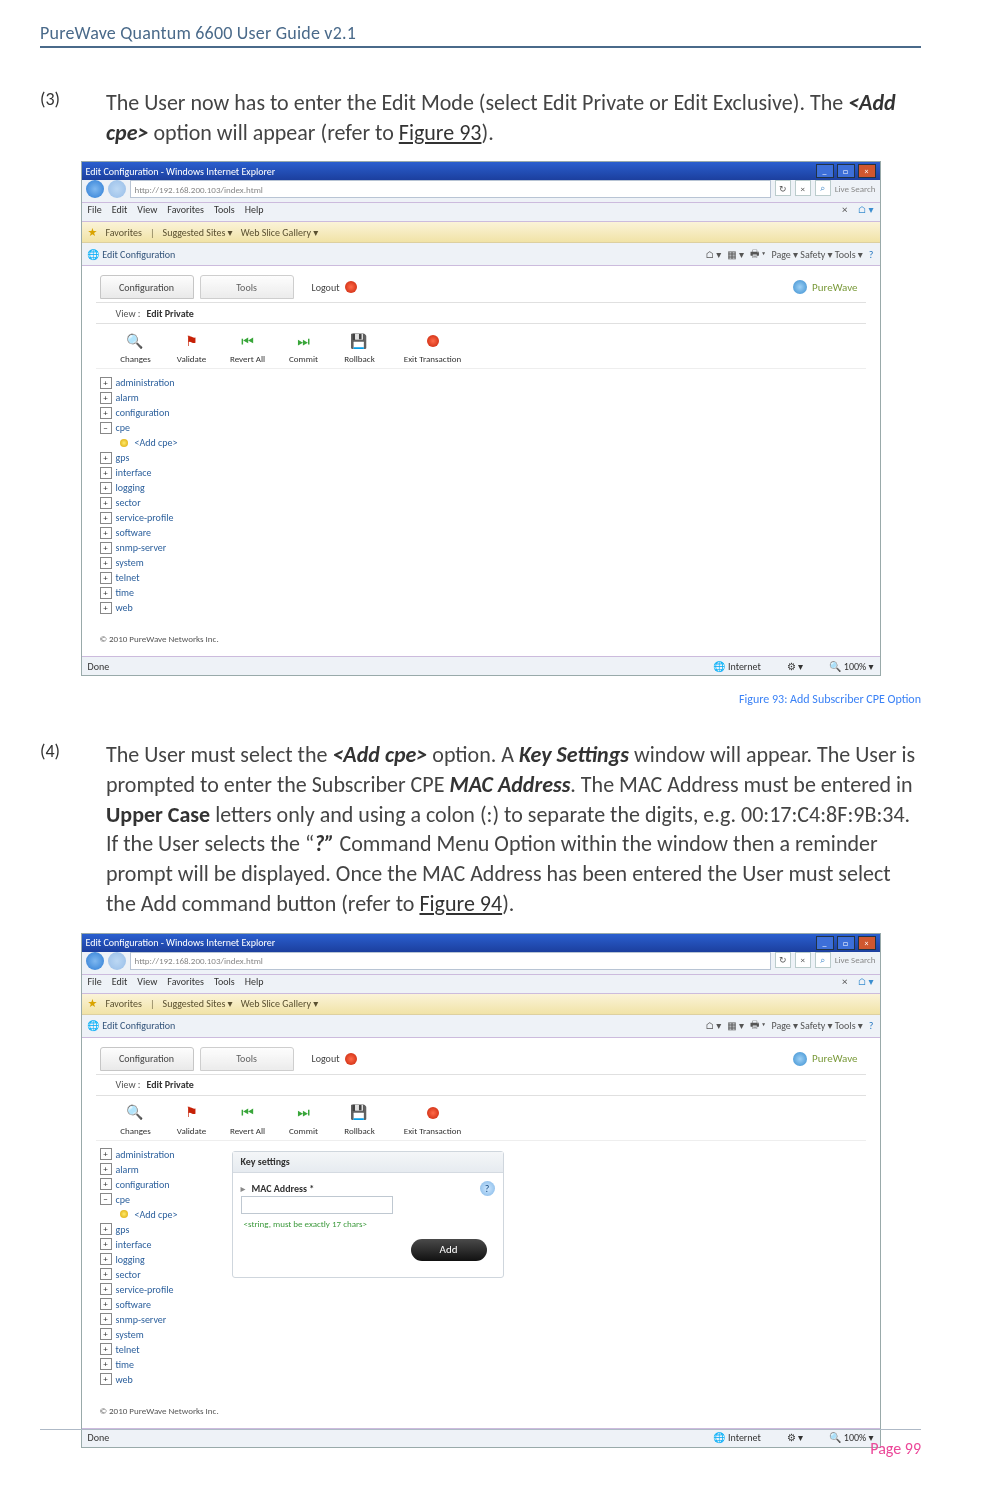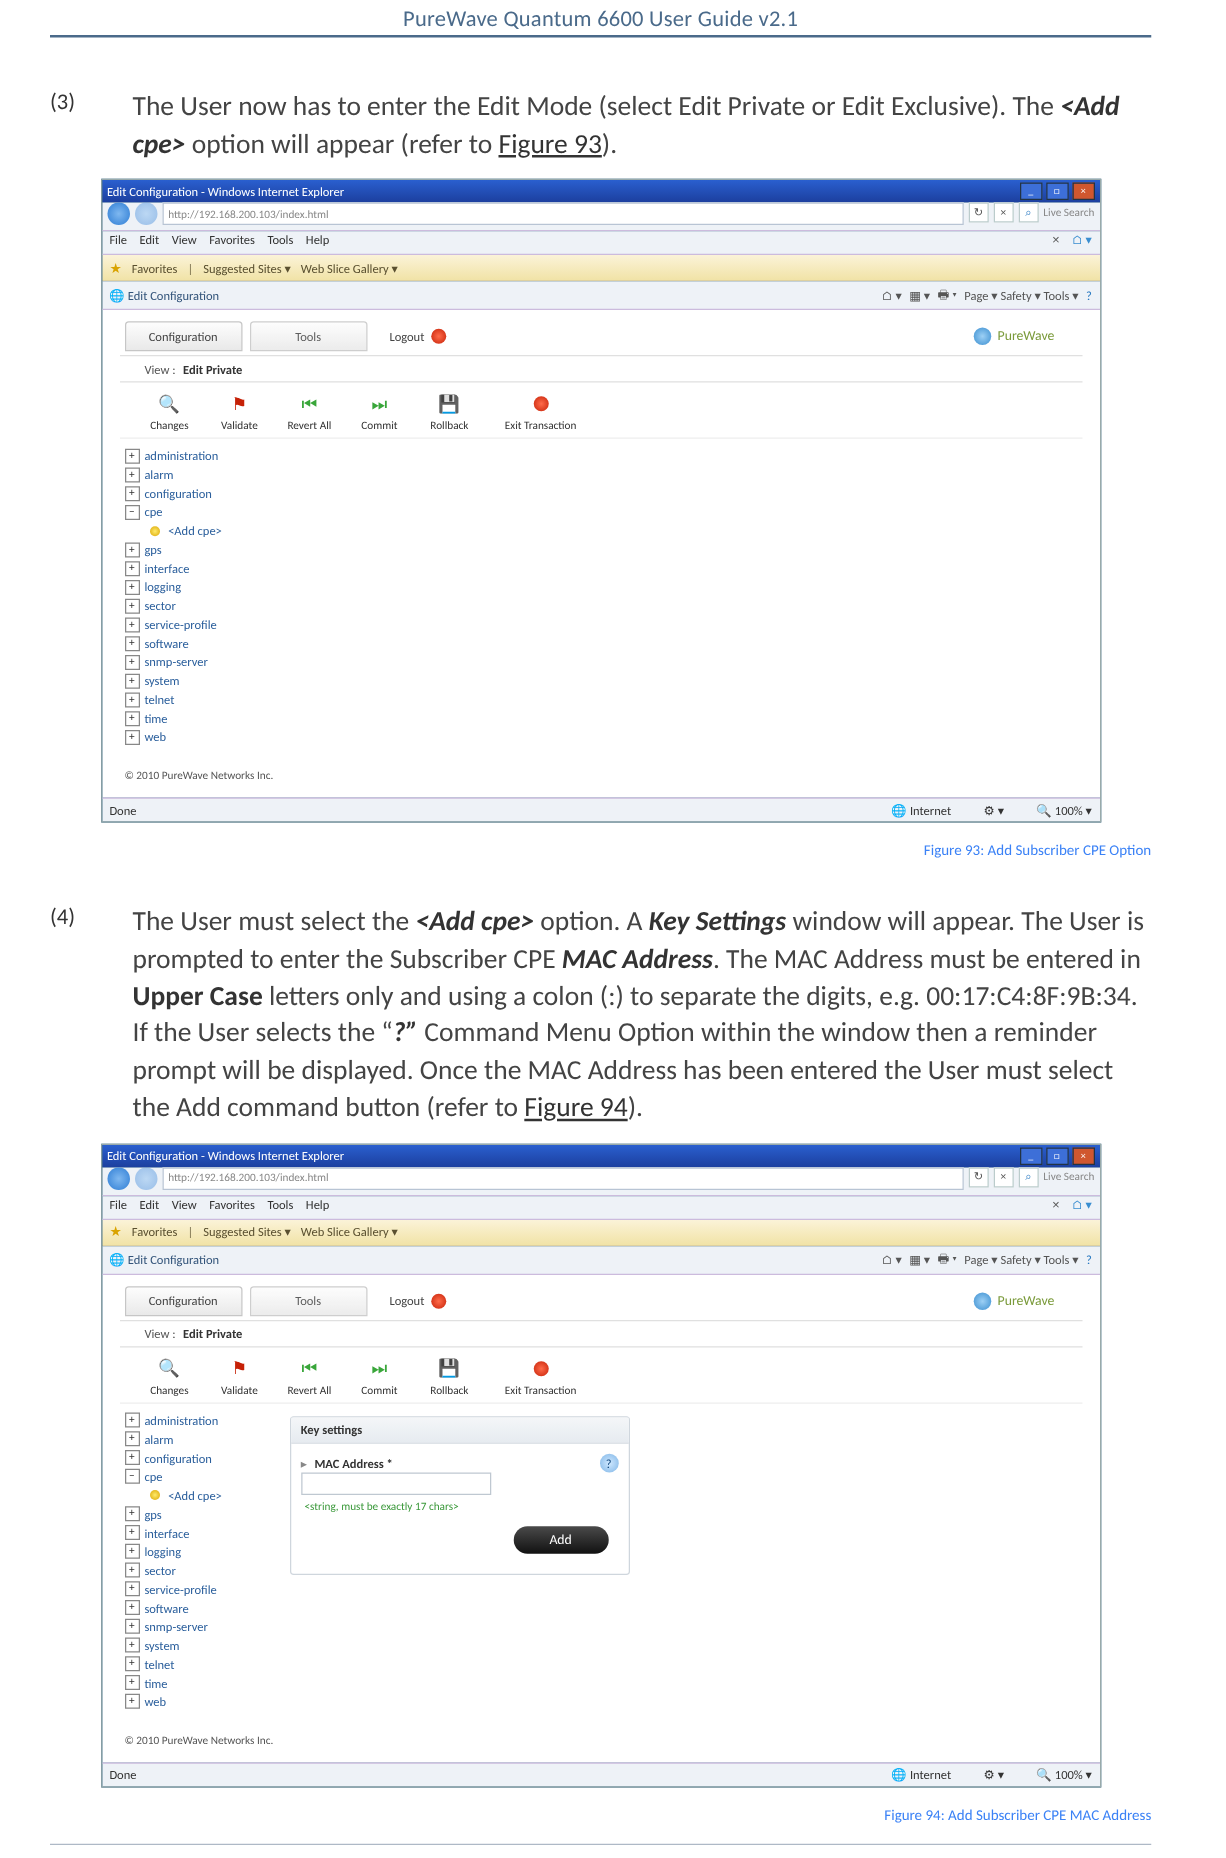--- a/index.html
+++ b/index.html
@@ -1,17 +1,17 @@
 <!DOCTYPE html>
 <html><head>
 <meta charset="utf-8">
 <style>
 html,body{margin:0;padding:0;background:#fff;font-family:Calibri,"Segoe UI",Arial,sans-serif;color:#333}
 .page{width:981px;min-height:1486px;margin:0 auto;position:relative;padding:0 60px 40px 40px;box-sizing:border-box}
-.header-title{text-align:center;color:#4a6a8a;font-size:18px;padding:4px 0 2px;letter-spacing:.2px}
+.header-title{text-align:left;color:#4a6a8a;font-size:18px;padding:22px 0 2px;letter-spacing:.2px}
 .header-rule{height:2px;background:#4a6a8a;margin-bottom:40px}
 .step{display:flex;margin-bottom:14px}
 .step-num{width:66px;flex:none;color:#333;font-size:18px}
 .step-body{flex:1;font-size:22px;line-height:1.35;color:#444}
 .step-body b{font-weight:700;color:#333}
 .step-body i{font-style:italic}
 .fig-link{color:#333;text-decoration:underline}
 .fig-caption{text-align:right;font-size:12px;color:#3b82f6;margin:16px 0 34px}
 .screenshot{width:800px;margin:8px auto 0;border:1px solid #9aa;box-sizing:border-box;background:#0c4a6e;font-size:10px;color:#444}
 .ie-titlebar{height:18px;background:linear-gradient(#2a5fcf,#1c3f9e);display:flex;align-items:center;justify-content:space-between;padding:0 4px;color:#fff}
@@ -28,21 +28,21 @@
 .ie-fav{height:20px;background:linear-gradient(#fbf3d8,#f1e3a7);border-bottom:1px solid #ddd0a0;display:flex;align-items:center;gap:8px;padding:0 6px;font-size:10px;color:#5a5030}
 .ie-fav .star{color:#d9a300;font-size:11px}
 .ie-tab{height:22px;background:#eef2f7;border-bottom:1px solid #cbd;display:flex;align-items:center;justify-content:space-between;padding:0 6px;font-size:10px;color:#33547a}
 .ie-tab .right{display:flex;gap:6px;align-items:center;color:#555}
 .pw-content{background:#fff;padding:6px 6px 8px}
 .pw-top{display:flex;align-items:center;height:30px}
 .pw-tabs{display:flex;gap:6px;margin-left:12px}
 .pw-tab{width:92px;height:22px;background:linear-gradient(#fdfdfd,#e9e9e9);border:1px solid #c6c6c6;border-radius:3px 3px 0 0;display:flex;align-items:center;justify-content:center;font-size:10px;color:#444}
 .pw-logout{margin-left:18px;display:flex;align-items:center;gap:5px;font-size:10px;color:#444}
 .red-dot{width:12px;height:12px;border-radius:50%;background:radial-gradient(#ff6b4a,#c62107);display:inline-block}
-.pw-logo{margin-left:auto;margin-right:30px;display:flex;align-items:flex-start;gap:5px;font-size:11px;color:#7a9a3a}
+.pw-logo{margin-left:auto;margin-right:16px;display:flex;align-items:center;gap:5px;font-size:11px;color:#7a9a3a}
 .pw-logo .globe{width:14px;height:14px;border-radius:50%;background:radial-gradient(#9dd0f5,#3a8ed0);display:inline-block}
 .pw-view{height:20px;border-top:1px solid #e0e0e0;border-bottom:1px solid #e0e0e0;display:flex;align-items:center;padding-left:20px;font-size:10px;color:#555;margin:0 8px}
 .pw-view .vp{margin-left:6px;color:#333;font-weight:600}
 .pw-toolbar{display:flex;gap:0;padding:8px 12px 4px;border-bottom:1px solid #eee;margin:0 8px}
 .tool{width:56px;display:flex;flex-direction:column;align-items:center;gap:3px;font-size:9px;color:#333}
 .tool .ico{width:18px;height:18px;display:flex;align-items:center;justify-content:center;font-size:14px}
 .tool.changes .ico{color:#6aa1d8}
 .tool.validate .ico{color:#c62107}
 .tool.revert .ico{color:#39a63a}
 .tool.commit .ico{color:#39a63a}
@@ -452,17 +452,16 @@
     <div class="ie-status">
       <span>Done</span>
       <span class="right">
         <span>🌐 <span>Internet</span></span>
         <span>⚙ ▾</span>
         <span>🔍 <span>100%   ▾</span></span>
       </span>
     </div>
   </div>
 
-  <div class="fig-caption">Figure 94: Add Subscriber CPE MAC Address</div>
 
   <div class="footer-rule"></div>
   <div class="footer">Page 99</div>
 </div>
 
 </body></html>

